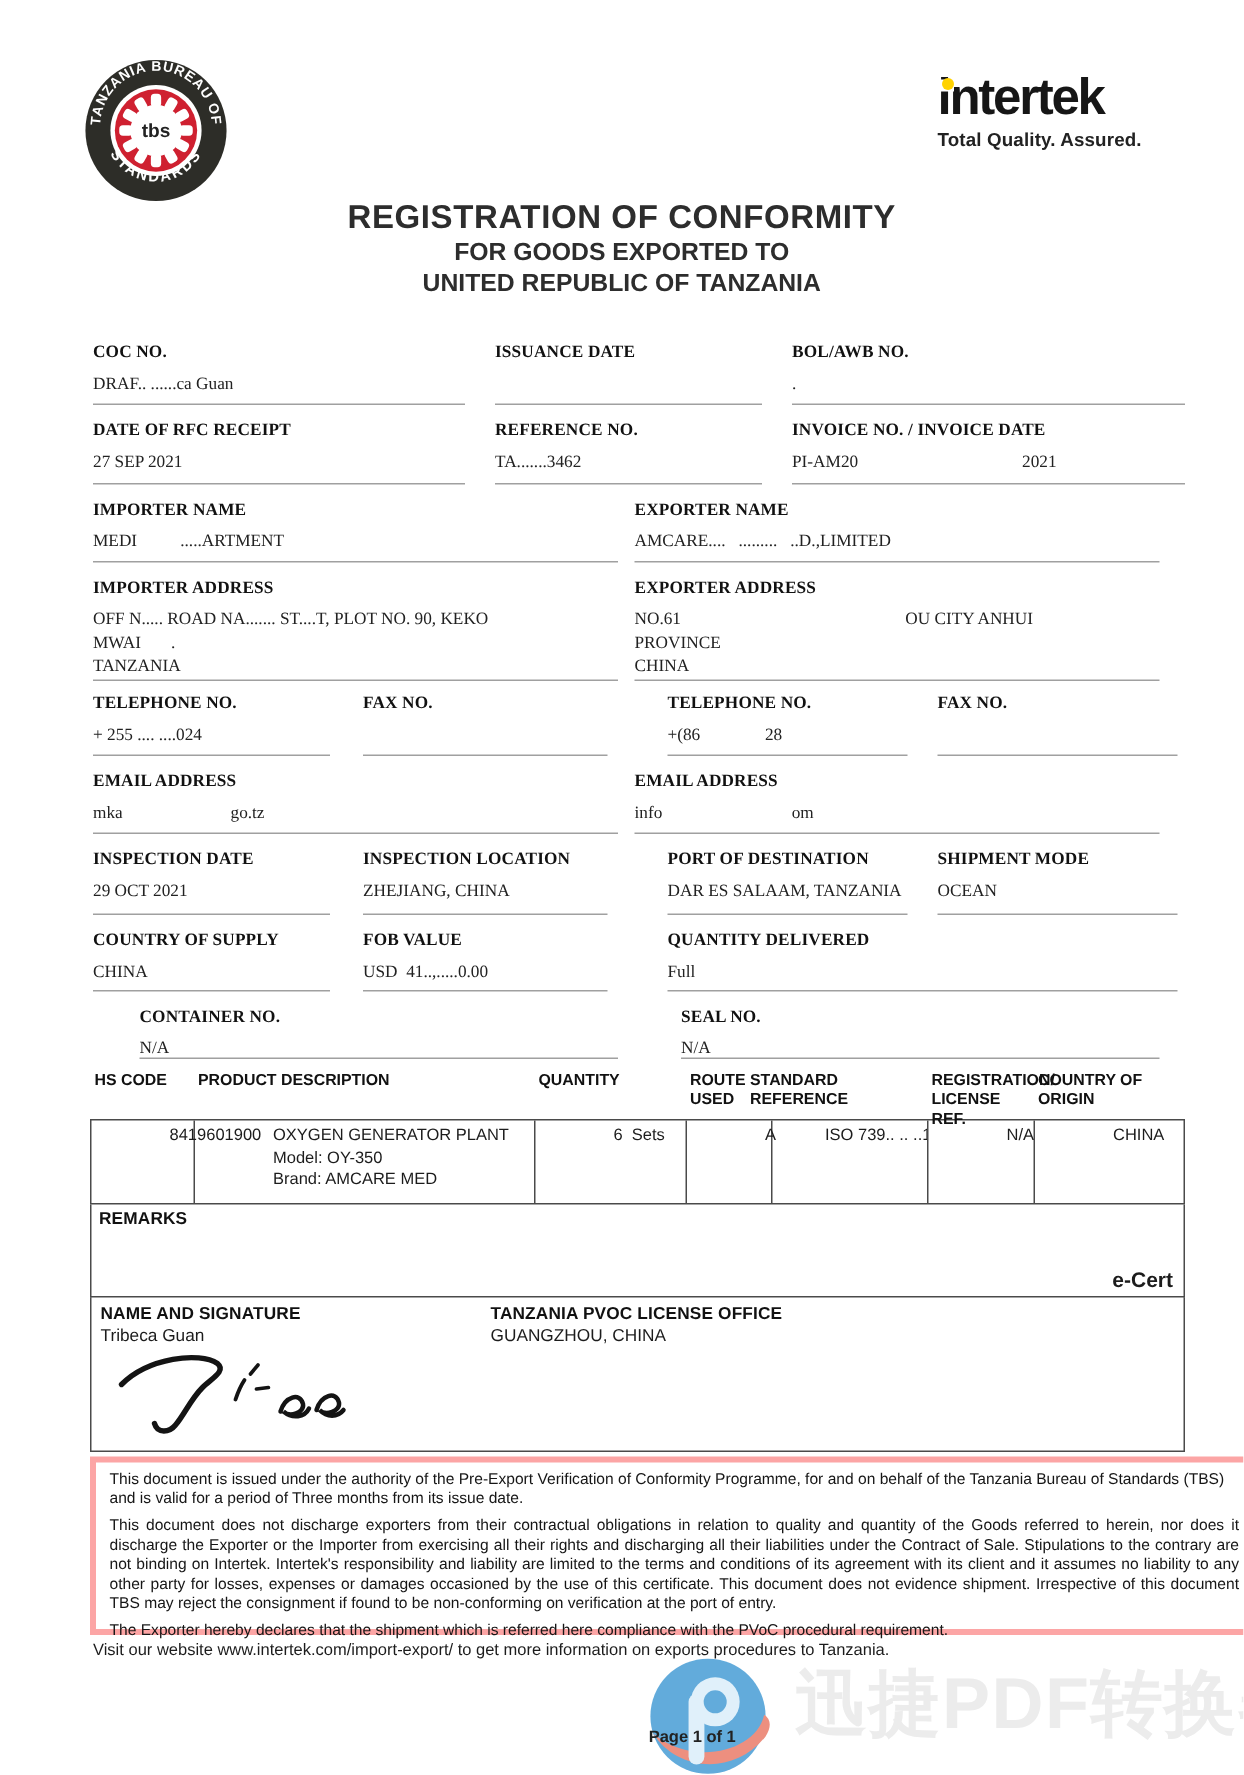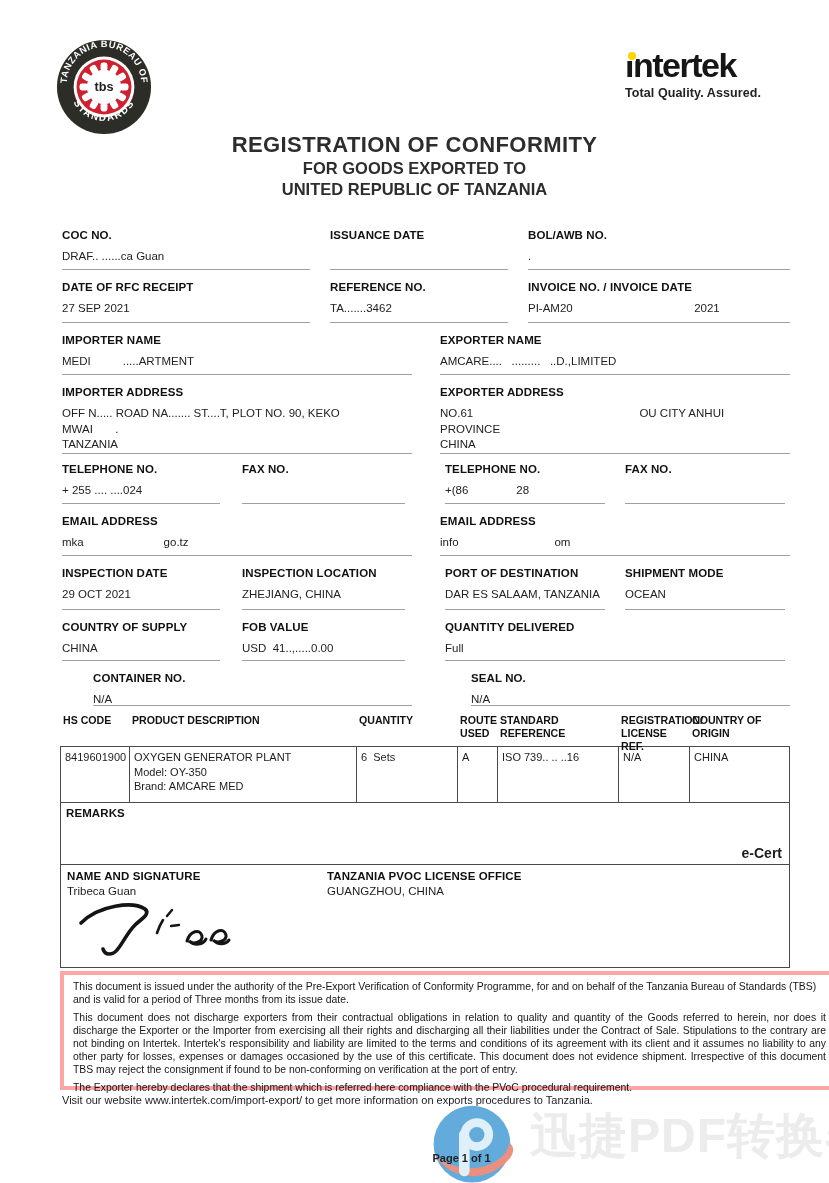--- a/index.html
+++ b/index.html
@@ -16,24 +16,24 @@
                      border-radius:50%; background:#ffd200; }
   .intertek .tagline { font-size:12.5px; font-weight:bold; color:#222; margin-top:2px; letter-spacing:0.1px; }
 
   
   .titleblock { position:absolute; left:0; top:132px; width:829px; text-align:center; color:#2d2d2d; }
   .t1 { font-size:22px; font-weight:bold; letter-spacing:0.4px; line-height:26px; }
   .t2 { font-size:16.5px; font-weight:bold; line-height:21px; }
 
   
   .form { position:absolute; left:62px; top:228px; width:728px; }
-  .frow { display:grid; }
+  .frow { display:grid;font-family:Liberation Serif, serif; }
   .h52{height:52px}.h53{height:53px}.h77{height:77px}.h54{height:54px}.h51{height:51px}.h41{height:41px}
   .g3 { grid-template-columns:248px 178px 262px; column-gap:20px; }
-  .g2 { grid-template-columns:350px 350px; column-gap:28px; }
+  .g2 { grid-template-columns:350px 350px; column-gap:11px; }
   .g4 { grid-template-columns:180px 203px 180px 165px; }
   .g4 > .fcell:nth-child(1){margin-right:22px}
   .g4 > .fcell:nth-child(2){margin-right:40px}
   .g4 > .fcell:nth-child(3){margin-right:20px}
   .g4 > .fcell:nth-child(4){margin-right:5px}
   .span2 { grid-column:3 / 5; margin-right:5px !important; }
   .fcell { display:flex; flex-direction:column; height:calc(100% - 10px); }
   .h41 .fcell { height:calc(100% - 6px);margin-left:31px; }
   .flabel { font-weight:bold; font-size:11.5px; line-height:15px; color:#111; letter-spacing:0.1px; }
   .fval { flex:1; font-size:11.5px; color:#222; padding-top:7px; border-bottom:1px solid #a0a0a0; }
@@ -41,21 +41,21 @@
   .fval-multi { flex:1; font-size:11.5px; line-height:15.5px; color:#222; padding-top:6px;
                 border-bottom:1px solid #a0a0a0; }
 
   
   .goods { position:absolute; left:60px; top:712px; width:730px; }
   .thead { display:grid; grid-template-columns:69px 227px 101px 40px 121px 71px 101px;
            font-weight:bold; font-size:10.6px; line-height:13px; height:34px; color:#111; }
   .thead > div { padding:2px 1px 0 3px; }
   .trow { display:grid; grid-template-columns:69px 227px 101px 40px 121px 71px 1fr;
           border:1px solid #4a4a4a; height:57px; box-sizing:border-box; font-size:11px; }
-  .trow > div { border-right:1px solid #4a4a4a; padding:3px 4px; line-height:14.5px; }
+  .trow > div { border-right:1px solid #4a4a4a; padding:3px 4px; line-height:14.5px;margin-left:48px; }
   .trow > div:last-child { border-right:none; }
   .remarksbox { border:1px solid #4a4a4a; border-top:none; height:62px; position:relative;
                 box-sizing:border-box; }
   .remarksbox .flabel { padding:3px 5px; }
   .ecert { position:absolute; right:7px; bottom:3px; font-weight:bold; font-size:14px; }
   .sigbox { border:1px solid #4a4a4a; border-top:none; height:103px; box-sizing:border-box;
             display:grid; grid-template-columns:260px 1fr; padding:4px 6px; }
   .sigbox .flabel { font-size:11.5px; }
   .sigval { font-size:11.5px; margin-top:1px; }
   .signature-svg { margin:2px 0 0 8px; }

